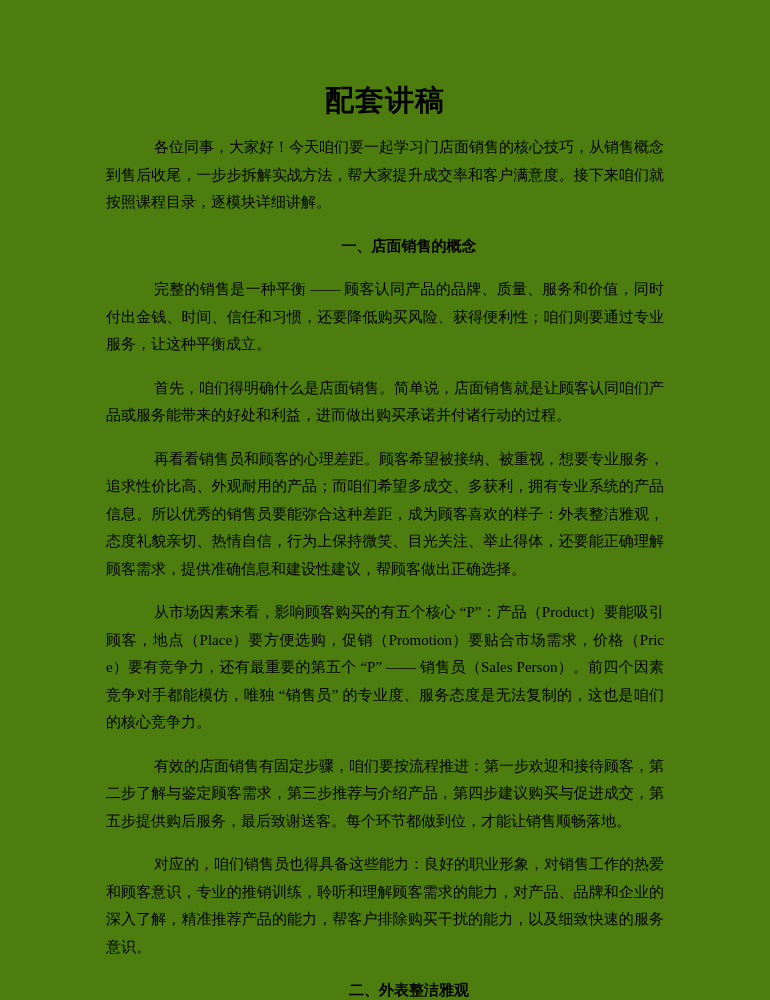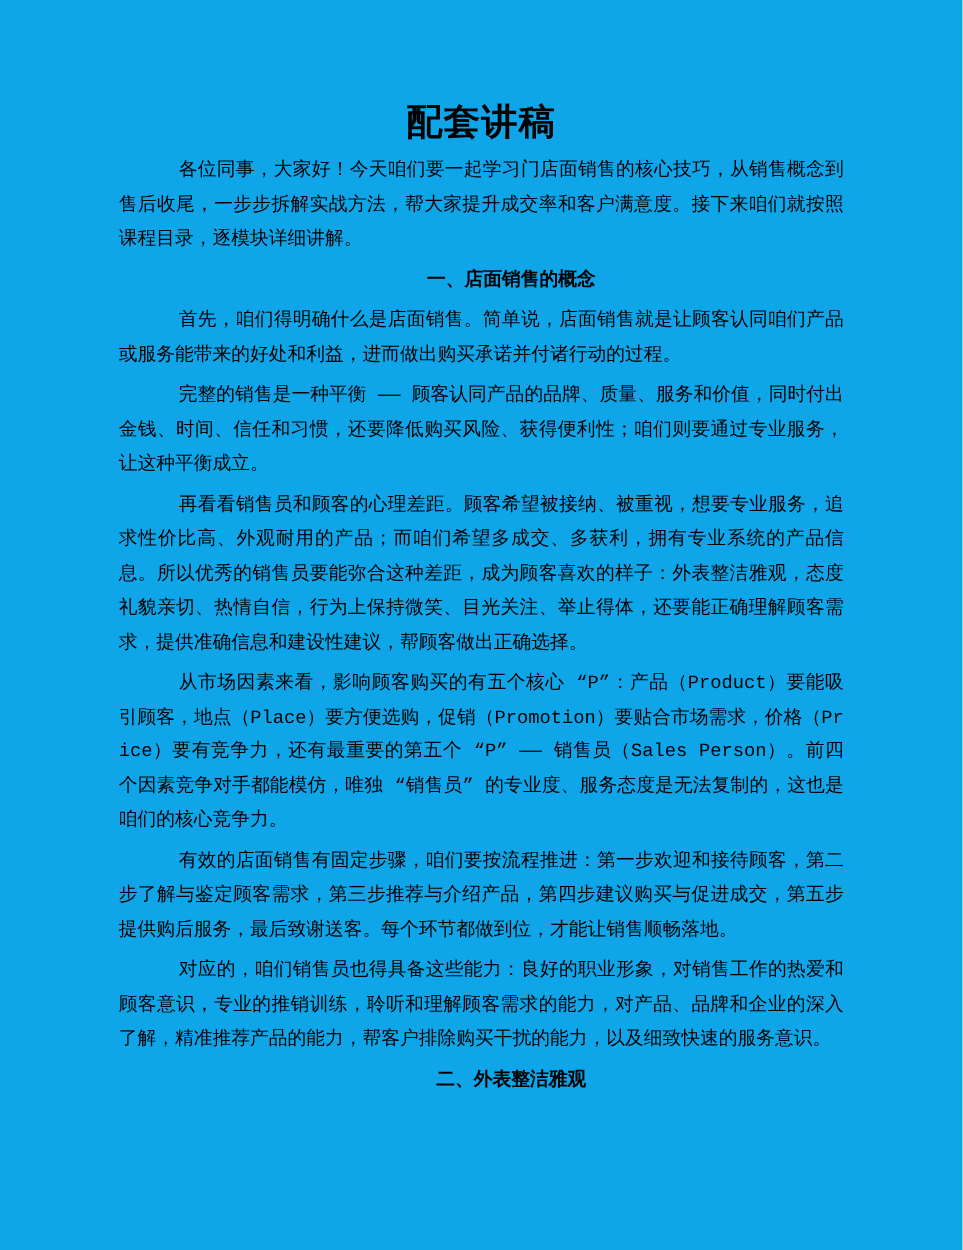--- a/index.html
+++ b/index.html
@@ -5,58 +5,58 @@
   html, body {
     margin: 0;
     padding: 0;
     background: #ffffff;
   }
   .page {
     position: relative;
     width: 770px;
     height: 1000px;
     margin: 0 auto;
-    background: #0ea5e9;
+    background: #4d7c0f;
     box-sizing: border-box;
     padding: 82px 90px 0 90px;
     overflow: hidden;
-    font-family: Liberation Mono, monospace;
+    font-family: Liberation Serif, serif;
     color: #000000;
   }
   .doc-title {
     margin: 0 0 5px 0;
     font-size: 29px;
     line-height: 36px;
     font-weight: bold;
     text-align: center;
     letter-spacing: 1px;
   }
   .doc-body p {
-    margin: 5px;
+    margin: 16px;
     font-size: 15px;
     line-height: 27.5px;
     text-indent: 48px;
     text-align: justify;
     text-justify: inter-ideograph;
     word-break: break-all;
   }
   .doc-body p.heading {
     font-weight: bold;
     text-align: center;
   }
 </style>
 </head>
 <body>
 
 <div class="page">
   <h1 class="doc-title">配套讲稿</h1>
   <main class="doc-body">
       <p class="para">各位同事，大家好！今天咱们要一起学习门店面销售的核心技巧，从销售概念到售后收尾，一步步拆解实战方法，帮大家提升成交率和客户满意度。接下来咱们就按照课程目录，逐模块详细讲解。</p>
       <p class="heading">一、店面销售的概念</p>
+      <p class="para">完整的销售是一种平衡 —— 顾客认同产品的品牌、质量、服务和价值，同时付出金钱、时间、信任和习惯，还要降低购买风险、获得便利性；咱们则要通过专业服务，让这种平衡成立。</p>
       <p class="para">首先，咱们得明确什么是店面销售。简单说，店面销售就是让顾客认同咱们产品或服务能带来的好处和利益，进而做出购买承诺并付诸行动的过程。</p>
-      <p class="para">完整的销售是一种平衡 —— 顾客认同产品的品牌、质量、服务和价值，同时付出金钱、时间、信任和习惯，还要降低购买风险、获得便利性；咱们则要通过专业服务，让这种平衡成立。</p>
       <p class="para">再看看销售员和顾客的心理差距。顾客希望被接纳、被重视，想要专业服务，追求性价比高、外观耐用的产品；而咱们希望多成交、多获利，拥有专业系统的产品信息。所以优秀的销售员要能弥合这种差距，成为顾客喜欢的样子：外表整洁雅观，态度礼貌亲切、热情自信，行为上保持微笑、目光关注、举止得体，还要能正确理解顾客需求，提供准确信息和建设性建议，帮顾客做出正确选择。</p>
       <p class="para">从市场因素来看，影响顾客购买的有五个核心 “P”：产品（Product）要能吸引顾客，地点（Place）要方便选购，促销（Promotion）要贴合市场需求，价格（Price）要有竞争力，还有最重要的第五个 “P” —— 销售员（Sales Person）。前四个因素竞争对手都能模仿，唯独 “销售员” 的专业度、服务态度是无法复制的，这也是咱们的核心竞争力。</p>
       <p class="para">有效的店面销售有固定步骤，咱们要按流程推进：第一步欢迎和接待顾客，第二步了解与鉴定顾客需求，第三步推荐与介绍产品，第四步建议购买与促进成交，第五步提供购后服务，最后致谢送客。每个环节都做到位，才能让销售顺畅落地。</p>
       <p class="para">对应的，咱们销售员也得具备这些能力：良好的职业形象，对销售工作的热爱和顾客意识，专业的推销训练，聆听和理解顾客需求的能力，对产品、品牌和企业的深入了解，精准推荐产品的能力，帮客户排除购买干扰的能力，以及细致快速的服务意识。</p>
       <p class="heading">二、外表整洁雅观</p>
     </main>
 </div>
 
 </body></html>

